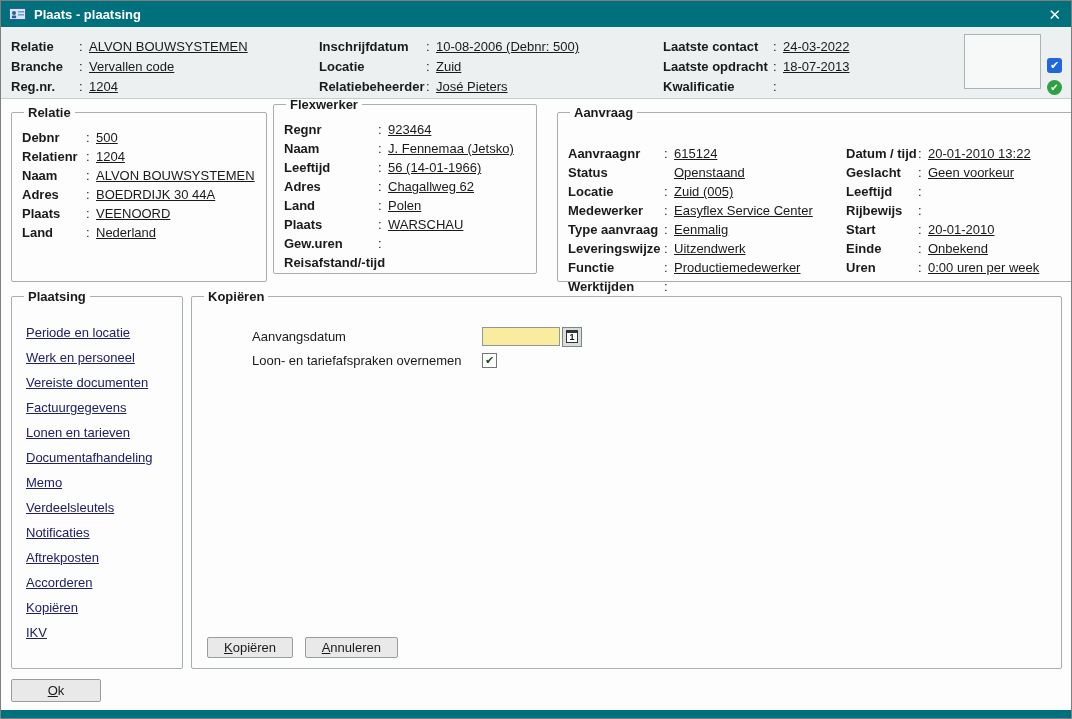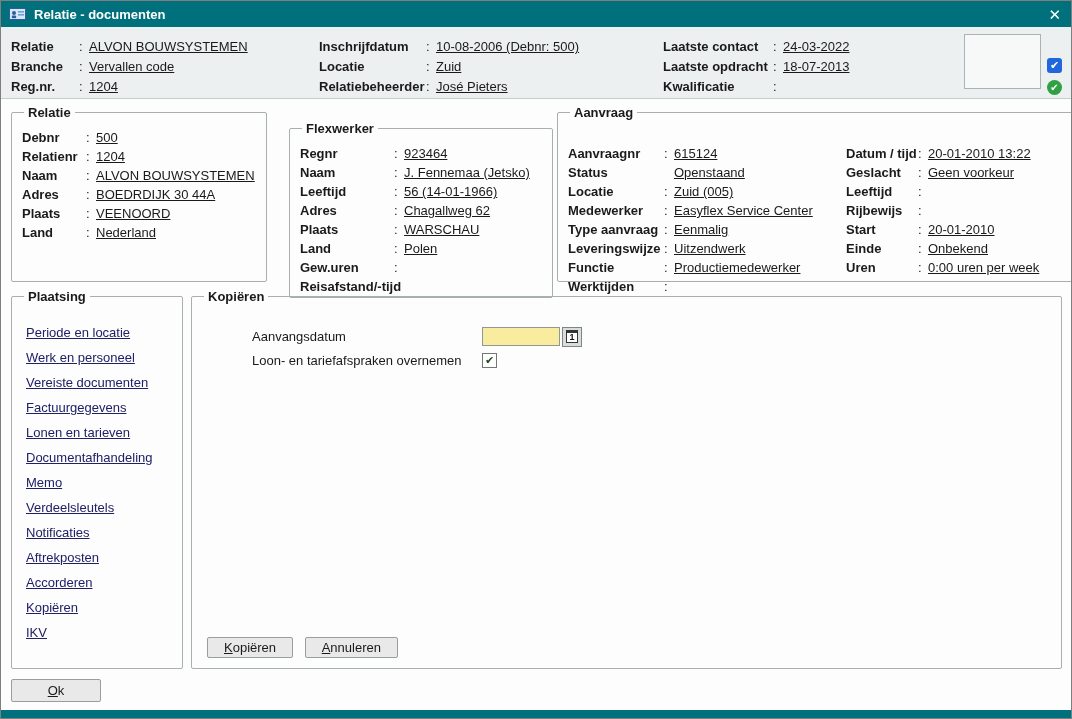--- a/index.html
+++ b/index.html
@@ -22,21 +22,21 @@
   .colon{display:inline-block;width:10px;}
   .photo-box{position:absolute;left:963px;top:7px;width:77px;height:55px;background:#f7f9f9;border:1px solid #aab4b4;box-sizing:border-box;}
   .cb-blue{position:absolute;left:1046px;top:31px;width:15px;height:15px;background:#2066dd;border-radius:3px;color:#fff;font-size:11px;display:flex;align-items:center;justify-content:center;cursor:pointer;}
   .status-green{position:absolute;left:1046px;top:53px;width:15px;height:15px;background:#2fa043;border-radius:50%;color:#fff;font-size:10px;display:flex;align-items:center;justify-content:center;}
   fieldset{position:absolute;margin:0;border:1px solid #a7afaf;border-radius:2px;padding:8px 10px 4px 10px;box-sizing:border-box;background:transparent;}
   legend{font-weight:bold;font-size:13px;padding:0 4px;margin-left:2px;}
   .frow{height:19px;line-height:19px;white-space:nowrap;text-decoration:underline;}
   .flbl{display:inline-block;font-weight:bold;}
   .fs-relatie{left:10px;top:104px;width:256px;height:177px;}
   .fs-relatie .flbl{width:64px;}
-  .fs-flexwerker{left:272px;top:120px;width:264px;height:177px;margin-left:16px;}
+  .fs-flexwerker{left:272px;top:96px;width:264px;height:177px;}
   .fs-flexwerker .flbl{width:94px;}
   .fs-aanvraag{left:540px;top:104px;width:521px;height:177px;margin-left:16px;}
   .aanv-col{position:absolute;top:24px;}
   .aanv-left{left:10px;}
   .aanv-left .flbl{width:96px;}
   .aanv-right{left:288px;}
   .aanv-right .flbl{width:72px;}
   .fs-plaatsing{left:10px;top:288px;width:172px;height:380px;}
   .plinks{padding:8px 0 0 4px;}
   .plink{display:block;height:25px;line-height:25px;color:#202066;text-decoration:underline;cursor:pointer;white-space:nowrap;}
@@ -64,21 +64,21 @@
   <div class="titlebar">
     <span class="app-icon">
       <svg width="18" height="14" viewBox="0 0 18 14">
         <rect x="0.5" y="1.5" width="16" height="11" fill="#d8e7f8" stroke="#2d5f9e"></rect>
         <circle cx="5" cy="6" r="2" fill="#2d5f9e"></circle>
         <rect x="2.8" y="8.6" width="4.4" height="2.6" rx="1" fill="#2d5f9e"></rect>
         <rect x="9" y="4" width="6" height="1.6" fill="#6f9fd0"></rect>
         <rect x="9" y="7" width="6" height="1.6" fill="#6f9fd0"></rect>
       </svg>
     </span>
-    <span class="window-title">Relatie - documenten</span>
+    <span class="window-title">Plaats - plaatsing</span>
     <span class="close-button">✕</span>
   </div>
 
   <div class="header">
     <div class="hcol hcol1">
       <div class="hrow"><span class="hlbl">Relatie</span><span class="colon">:</span><span class="hval">ALVON BOUWSYSTEMEN</span></div>
       <div class="hrow"><span class="hlbl">Branche</span><span class="colon">:</span><span class="hval">Vervallen code</span></div>
       <div class="hrow"><span class="hlbl">Reg.nr.</span><span class="colon">:</span><span class="hval">1204</span></div>
     </div>
     <div class="hcol hcol2">
@@ -109,22 +109,22 @@
     <div class="frow"><span class="flbl">Plaats</span><span class="colon">:</span><span class="fval">VEENOORD</span></div>
     <div class="frow"><span class="flbl">Land</span><span class="colon">:</span><span class="fval">Nederland</span></div>
   </fieldset>
 
   <fieldset class="fs-flexwerker">
     <legend>Flexwerker</legend>
     <div class="frow"><span class="flbl">Regnr</span><span class="colon">:</span><span class="fval">923464</span></div>
     <div class="frow"><span class="flbl">Naam</span><span class="colon">:</span><span class="fval">J. Fennemaa (Jetsko)</span></div>
     <div class="frow"><span class="flbl">Leeftijd</span><span class="colon">:</span><span class="fval">56 (14-01-1966)</span></div>
     <div class="frow"><span class="flbl">Adres</span><span class="colon">:</span><span class="fval">Chagallweg 62</span></div>
+    <div class="frow"><span class="flbl">Land</span><span class="colon">:</span><span class="fval">Polen</span></div>
     <div class="frow"><span class="flbl">Plaats</span><span class="colon">:</span><span class="fval">WARSCHAU</span></div>
-    <div class="frow"><span class="flbl">Land</span><span class="colon">:</span><span class="fval">Polen</span></div>
     <div class="frow"><span class="flbl">Gew.uren</span><span class="colon">:</span><span class="fval"></span></div>
     <div class="frow"><span class="flbl">Reisafstand/-tijd</span><span class="colon">:</span><span class="fval"></span></div>
   </fieldset>
 
   <fieldset class="fs-aanvraag">
     <legend>Aanvraag</legend>
     <div class="aanv-col aanv-left">
       <div class="frow"><span class="flbl">Aanvraagnr</span><span class="colon">:</span><span class="fval">615124</span></div>
       <div class="frow"><span class="flbl">Status</span><span class="colon"></span><span class="fval">Openstaand</span></div>
       <div class="frow"><span class="flbl">Locatie</span><span class="colon">:</span><span class="fval">Zuid (005)</span></div>

